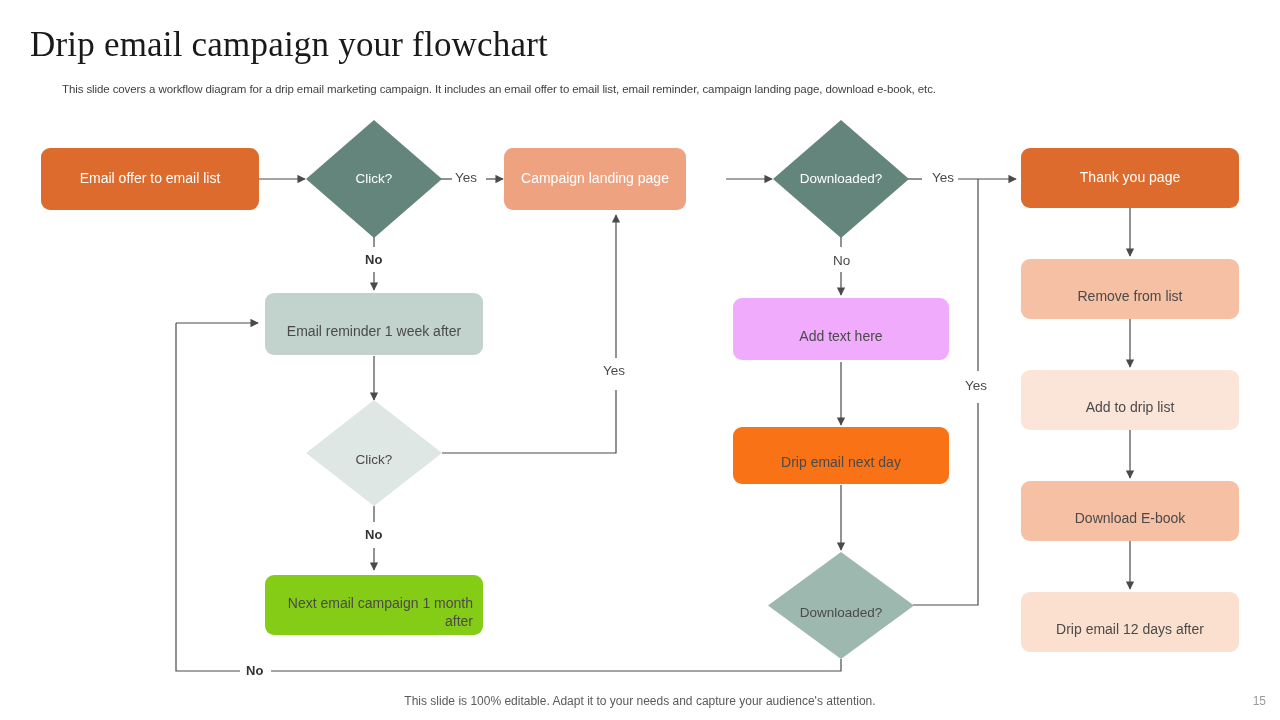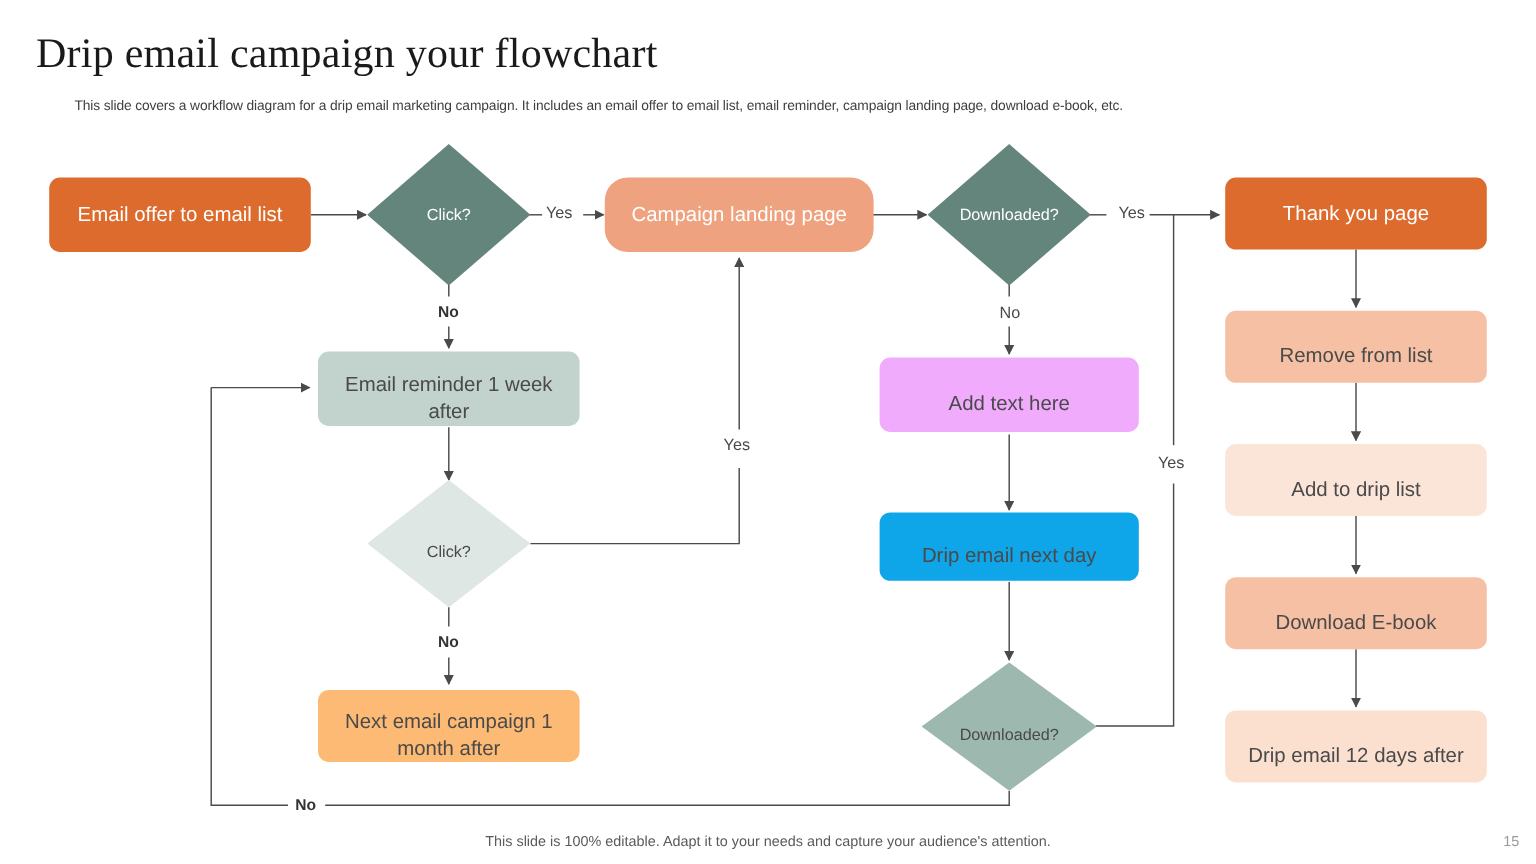--- a/index.html
+++ b/index.html
@@ -88,21 +88,21 @@
     align-items: center;
     justify-content: center;
     text-align: center;
     line-height: 1.25;
   }
   .boxnode {
     border-radius: 9px;
   }
   .boxnode .label {
     padding: 0 10px;
-    font-size: 17px;
+    font-size: 14px;
   }
   .label-white { color: #ffffff; }
   .label-dark  { color: #4a4a4a; margin-top: 15px; }
 
   
   .diamond {
     background: transparent;
   }
   .diamond .dshape {
     position: absolute;
@@ -193,21 +193,21 @@
 
     <div class="node boxnode" style="left:41px; top:148px; width:218px; height:62px; background:#DD6B2D;">
       <span class="label label-white">Email offer to email list</span>
     </div>
 
     <div class="node diamond" style="left:306px; top:120px; width:136px; height:118px;">
       <span class="dshape" style="background:#64857B;"></span>
       <span class="label label-white">Click?</span>
     </div>
 
-    <div class="node boxnode" style="left:504px; top:148px; width:224px; height:62px; background:#EFA280;border-radius:19px;">
+    <div class="node boxnode" style="left:504px; top:148px; width:182px; height:62px; background:#EFA280;">
       <span class="label label-white">Campaign landing page</span>
     </div>
 
     <div class="node diamond" style="left:773px; top:120px; width:136px; height:118px;">
       <span class="dshape" style="background:#64857B;"></span>
       <span class="label label-white">Downloaded?</span>
     </div>
 
     <div class="node boxnode" style="left:1021px; top:148px; width:218px; height:60px; background:#DD6B2D;">
       <span class="label label-white">Thank you page</span>
@@ -223,29 +223,29 @@
 
     <div class="node boxnode" style="left:1021px; top:259px; width:218px; height:60px; background:#F5C0A4;">
       <span class="label label-dark">Remove from list</span>
     </div>
 
     <div class="node diamond" style="left:306px; top:400px; width:136px; height:106px;">
       <span class="dshape" style="background:#DFE7E4;"></span>
       <span class="label label-dark">Click?</span>
     </div>
 
-    <div class="node boxnode" style="left:733px; top:427px; width:216px; height:57px; background:#0ea5e9;">
+    <div class="node boxnode" style="left:733px; top:427px; width:216px; height:57px; background:#f97316;">
       <span class="label label-dark">Drip email next day</span>
     </div>
 
     <div class="node boxnode" style="left:1021px; top:370px; width:218px; height:60px; background:#FBE4D8;">
       <span class="label label-dark">Add to drip list</span>
     </div>
 
-    <div class="node boxnode" style="left:265px; top:575px; width:218px; height:60px; background:#fdba74;">
+    <div class="node boxnode" style="left:265px; top:575px; width:218px; height:60px; background:#84cc16;text-align:right;">
       <span class="label label-dark">Next email campaign 1 month after</span>
     </div>
 
     <div class="node diamond" style="left:768px; top:552px; width:146px; height:107px;">
       <span class="dshape" style="background:#9DB8AE;"></span>
       <span class="label label-dark">Downloaded?</span>
     </div>
 
     <div class="node boxnode" style="left:1021px; top:481px; width:218px; height:60px; background:#F5C0A4;">
       <span class="label label-dark">Download E-book</span>

